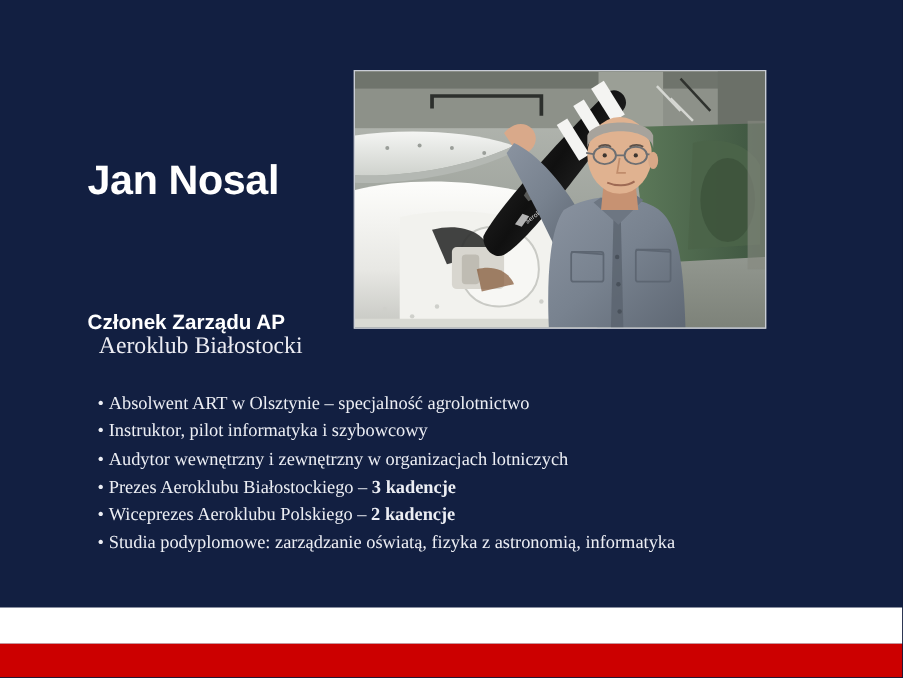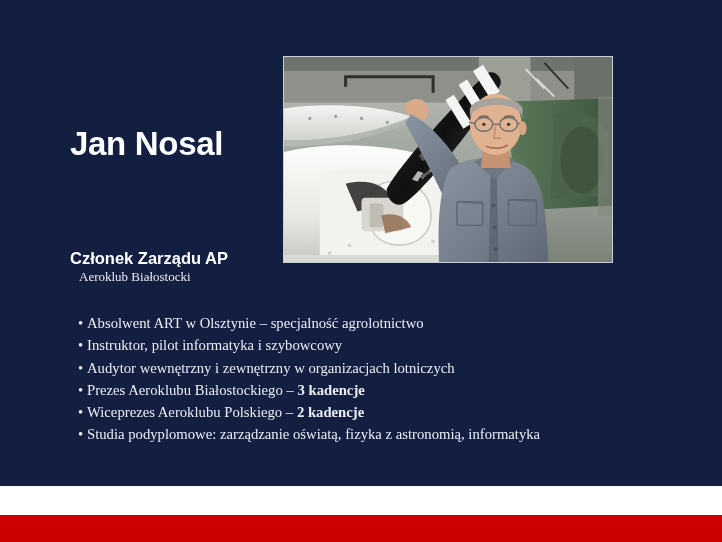--- a/index.html
+++ b/index.html
@@ -40,21 +40,21 @@
     line-height: 20px;
     color: #ffffff;
     white-space: nowrap;
     margin-top: 44px;
   }
   .org-line {
     position: absolute;
     left: 79px;
     top: 268px;
     font-family: "Liberation Serif", serif;
-    font-size: 13px;
+    font-size: 19px;
     line-height: 18px;
     color: #ececf2;
     white-space: nowrap;
   }
 
   .bullet-list {
     position: absolute;
     left: 78px;
     top: 312px;
     width: 560px;

